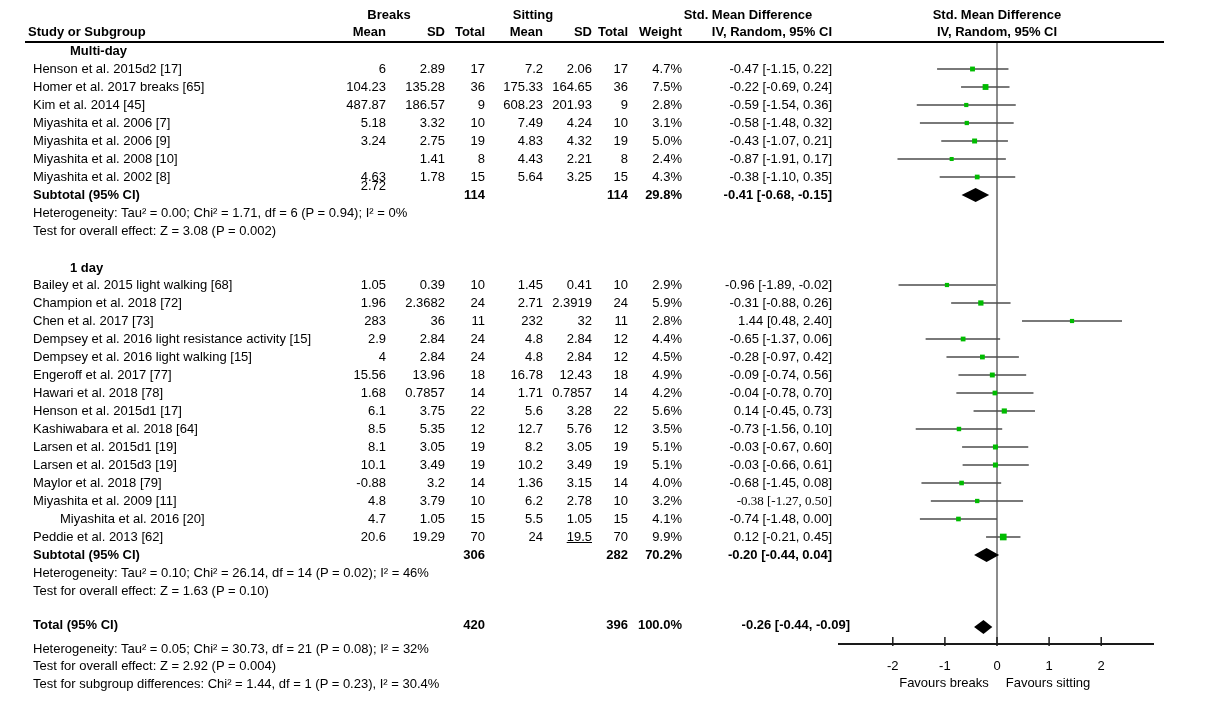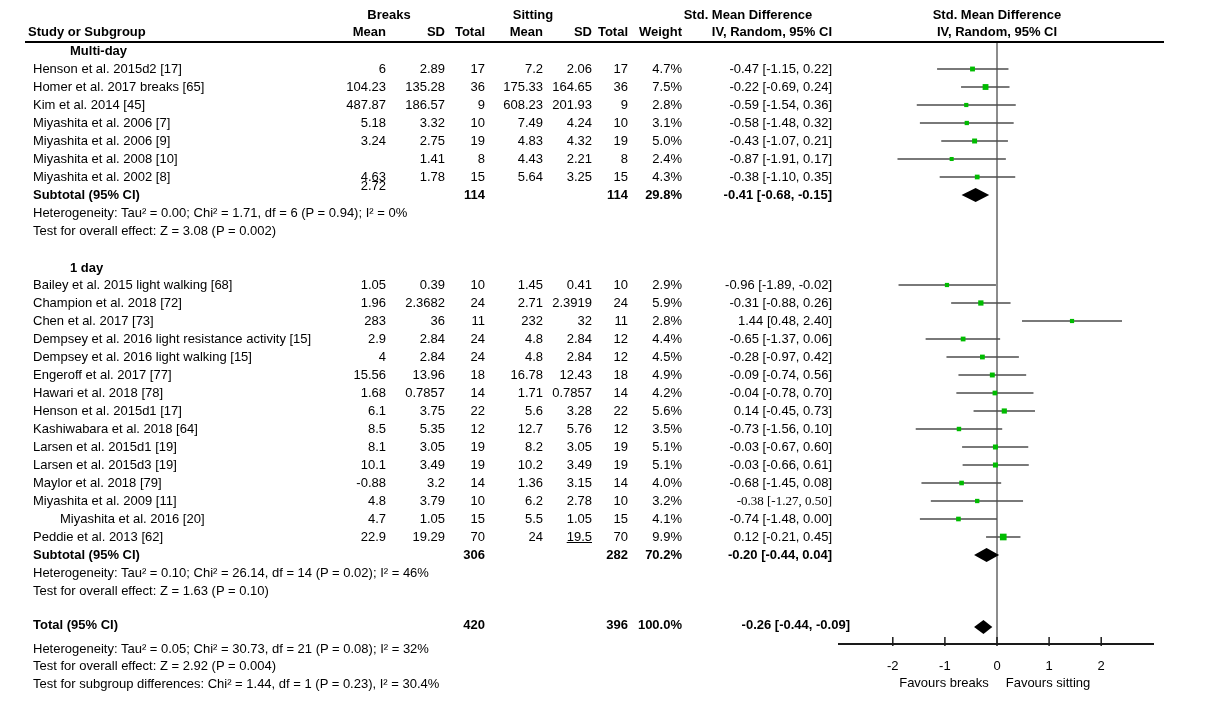--- a/index.html
+++ b/index.html
@@ -230,21 +230,21 @@
       <div class="t" style="top: 512px; left: 16px; margin-left: 44px;">Miyashita et al. 2016 [20]</div>
       <div class="t" style="top: 512px; right: 844px; margin-left: 15px;">4.7</div>
       <div class="t" style="top: 512px; right: 785px;">1.05</div>
       <div class="t" style="top: 512px; right: 745px;">15</div>
       <div class="t" style="top: 512px; right: 687px;">5.5</div>
       <div class="t" style="top: 512px; right: 638px;">1.05</div>
       <div class="t" style="top: 512px; right: 602px;">15</div>
       <div class="t" style="top: 512px; right: 548px;">4.1%</div>
       <div class="t" style="top: 512px; right: 398px;">-0.74 [-1.48, 0.00]</div>
       <div class="t" style="top: 530px; left: 33px;">Peddie et al. 2013 [62]</div>
-      <div class="t" style="top: 530px; right: 844px;">22.9</div>
+      <div class="t" style="top: 530px; right: 844px;">20.6</div>
       <div class="t" style="top: 530px; right: 785px;">19.29</div>
       <div class="t" style="top: 530px; right: 745px;">70</div>
       <div class="t" style="top: 530px; right: 687px;">24</div>
       <div class="t" style="top: 530px; right: 638px; text-decoration: underline;">19.5</div>
       <div class="t" style="top: 530px; right: 602px;">70</div>
       <div class="t" style="top: 530px; right: 548px;">9.9%</div>
       <div class="t" style="top: 530px; right: 398px;">0.12 [-0.21, 0.45]</div>
       <div class="t b" style="top: 548px; left: 33px;">Subtotal (95% CI)</div>
       <div class="t b" style="top: 548px; right: 745px;">306</div>
       <div class="t b" style="top: 548px; right: 602px;">282</div>

